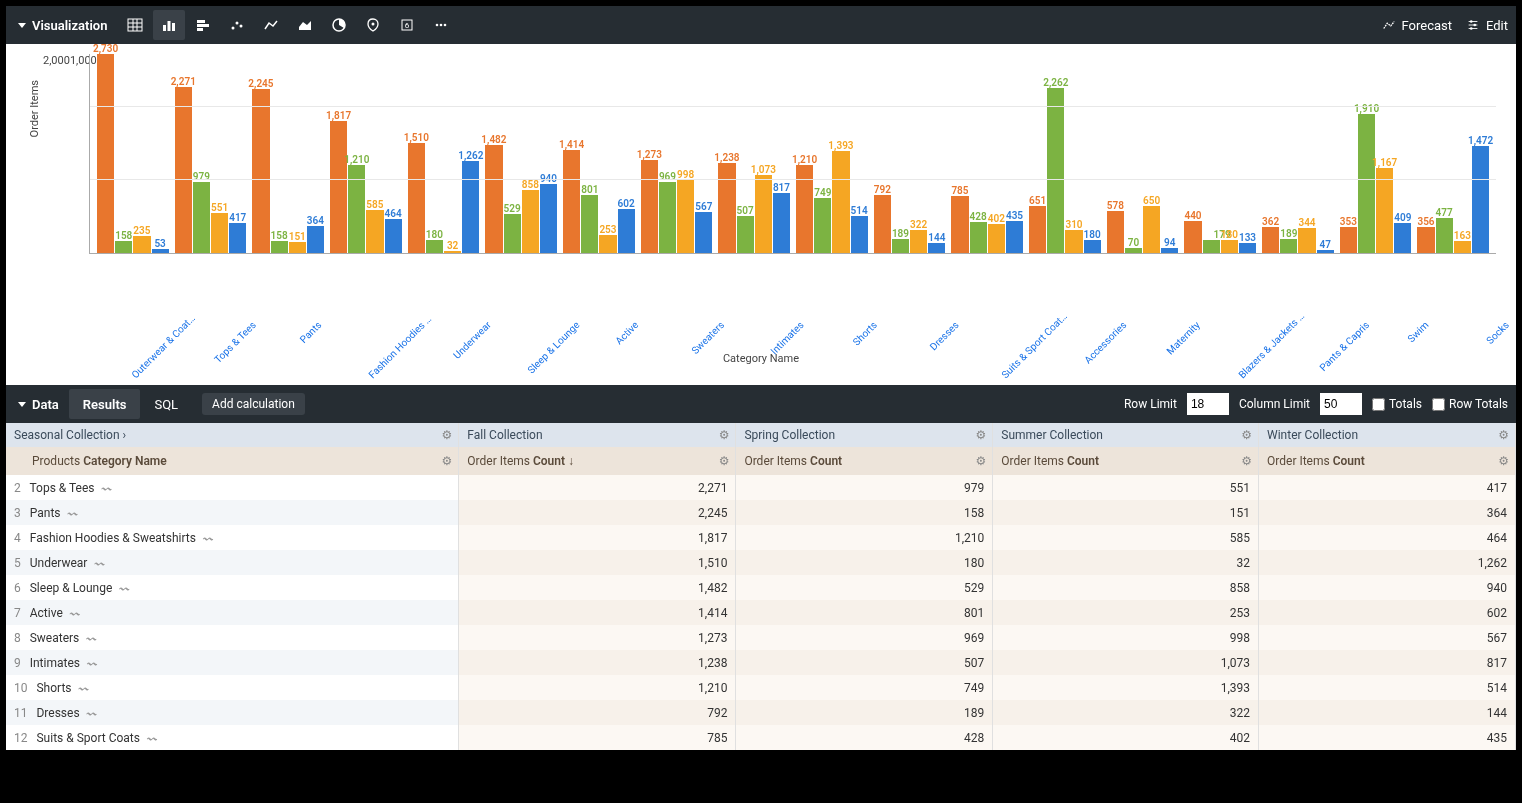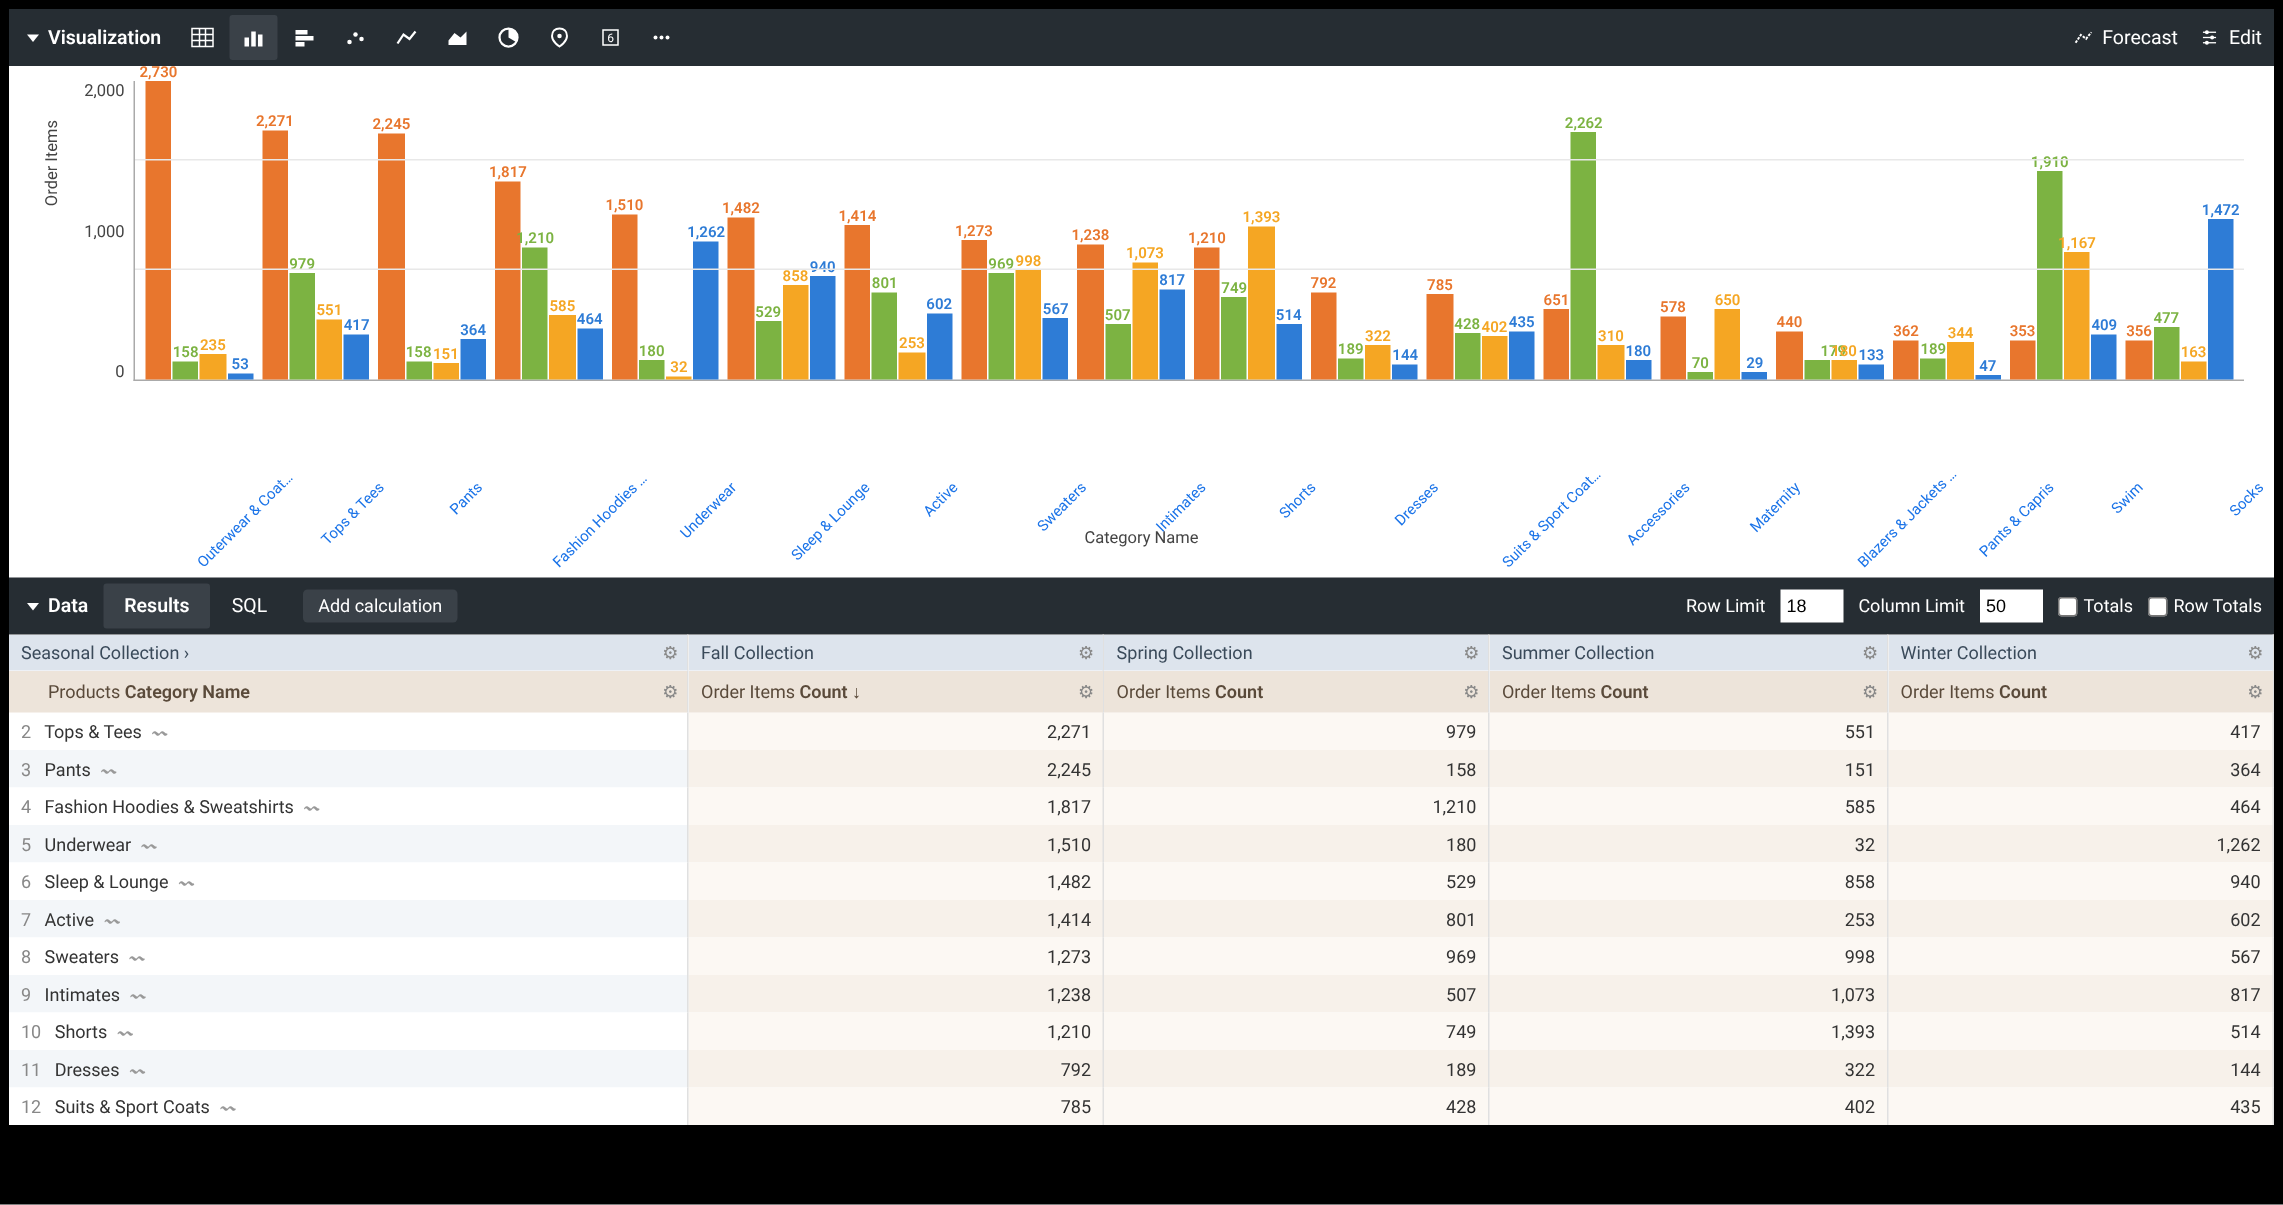--- a/index.html
+++ b/index.html
@@ -1,33 +1,33 @@
 <!DOCTYPE html>
 <html><head>
 <meta charset="utf-8">
 <style>
 * { margin: 0; padding: 0; box-sizing: border-box; }
 body { font-family: -apple-system, BlinkMacSystemFont, "Segoe UI", Roboto, sans-serif; background: #000; padding: 6px; }
-.app { background: #fff; width: 100%; }
+.app { background: #fff; width: 100%; border-radius: 11px; }
 
 
 .toolbar { background: #262d33; color: #fff; display: flex; align-items: center; height: 38px; padding: 0 8px; }
 .toolbar-left { display: flex; align-items: center; gap: 2px; }
 .toolbar-section-label { display: flex; align-items: center; gap: 6px; font-size: 13px; font-weight: 600; padding: 0 10px 0 4px; cursor: pointer; }
 .toolbar .icon-btn { width: 32px; height: 30px; display: flex; align-items: center; justify-content: center; cursor: pointer; border-radius: 2px; }
 .toolbar .icon-btn.active { background: #3a4148; }
 .toolbar-right { margin-left: auto; display: flex; align-items: center; gap: 14px; }
 .toolbar-right .tb-link { display: flex; align-items: flex-start; gap: 6px; font-size: 13px; cursor: pointer; }
 .caret { width: 0; height: 0; border-left: 4px solid transparent; border-right: 4px solid transparent; border-top: 5px solid #fff; }
 
 
 .chart-area { padding: 10px 20px 10px 20px; position: relative; }
 .chart-flex { display: flex; }
 .yaxis-title { writing-mode: vertical-rl; transform: rotate(180deg); font-size: 11px; color: #444; text-align: center; padding: 0 2px; align-self: center; margin-bottom: 90px;}
-.yaxis-ticks { display: flex; flex-direction: column; justify-content: space-between; height: 200px; width: 46px; font-size: 11px; color: #444; text-align: right; padding-right: 6px; }
+.yaxis-ticks { display: flex; justify-content: space-between; height: 200px; width: 46px; font-size: 11px; color: #444; text-align: right; padding-right: 6px; }
 .plot { flex: 1; position: relative; border-left: 1px solid #aaa; border-bottom: 1px solid #aaa; height: 200px; }
 .grid-line { position: absolute; left: 0; right: 0; height: 1px; background: #e8e8e8; }
 .groups { display: flex; position: absolute; inset: 0; padding: 0 4px; }
 .group { flex: 1; display: flex; align-items: flex-end; justify-content: center; gap: 1px; position: relative; padding: 0 3px; }
 .bar { flex: 1; min-width: 3px; max-width: 18px; position: relative; }
 .bar .lbl { position: absolute; bottom: 100%; left: 50%; transform: translateX(-50%); font-size: 10px; font-weight: 600; white-space: nowrap; }
 .xaxis { display: flex; padding-left: 46px; margin-top: 4px; height: 92px; }
 .xtick { flex: 1; display: flex; align-items: flex-start; justify-content: center; }
 .xtick span { transform: rotate(-45deg); transform-origin: top right; font-size: 10px; color: #1a73e8; white-space: nowrap; cursor: pointer; display: inline-block; max-width: 90px; overflow: hidden; text-overflow: ellipsis; padding-top: 34px; margin-left: -30px;}
 .xtick .trend-ico { color: #888; font-size: 9px; margin-left: 3px; }
@@ -354,21 +354,21 @@
               <div class="bar" style="height: 21.1722%; background: rgb(232, 118, 45);">
                 <div class="lbl" style="color: rgb(232, 118, 45);">578</div>
               </div>
               <div class="bar" style="height: 2.5641%; background: rgb(124, 179, 66);">
                 <div class="lbl" style="color: rgb(124, 179, 66);">70</div>
               </div>
               <div class="bar" style="height: 23.8095%; background: rgb(245, 166, 35);">
                 <div class="lbl" style="color: rgb(245, 166, 35);">650</div>
               </div>
               <div class="bar" style="height: 2.38095%; background: rgb(46, 124, 214);">
-                <div class="lbl" style="color: rgb(46, 124, 214);">29</div>
+                <div class="lbl" style="color: rgb(46, 124, 214);">94</div>
               </div>
             </div>
             <div class="group">
               <div class="bar" style="height: 16.1172%; background: rgb(232, 118, 45);">
                 <div class="lbl" style="color: rgb(232, 118, 45);">440</div>
               </div>
               <div class="bar" style="height: 6.55678%; background: rgb(124, 179, 66);">
                 <div class="lbl" style="color: rgb(124, 179, 66); margin-left: 11px;">179</div>
               </div>
               <div class="bar" style="height: 6.59341%; background: rgb(245, 166, 35);">

